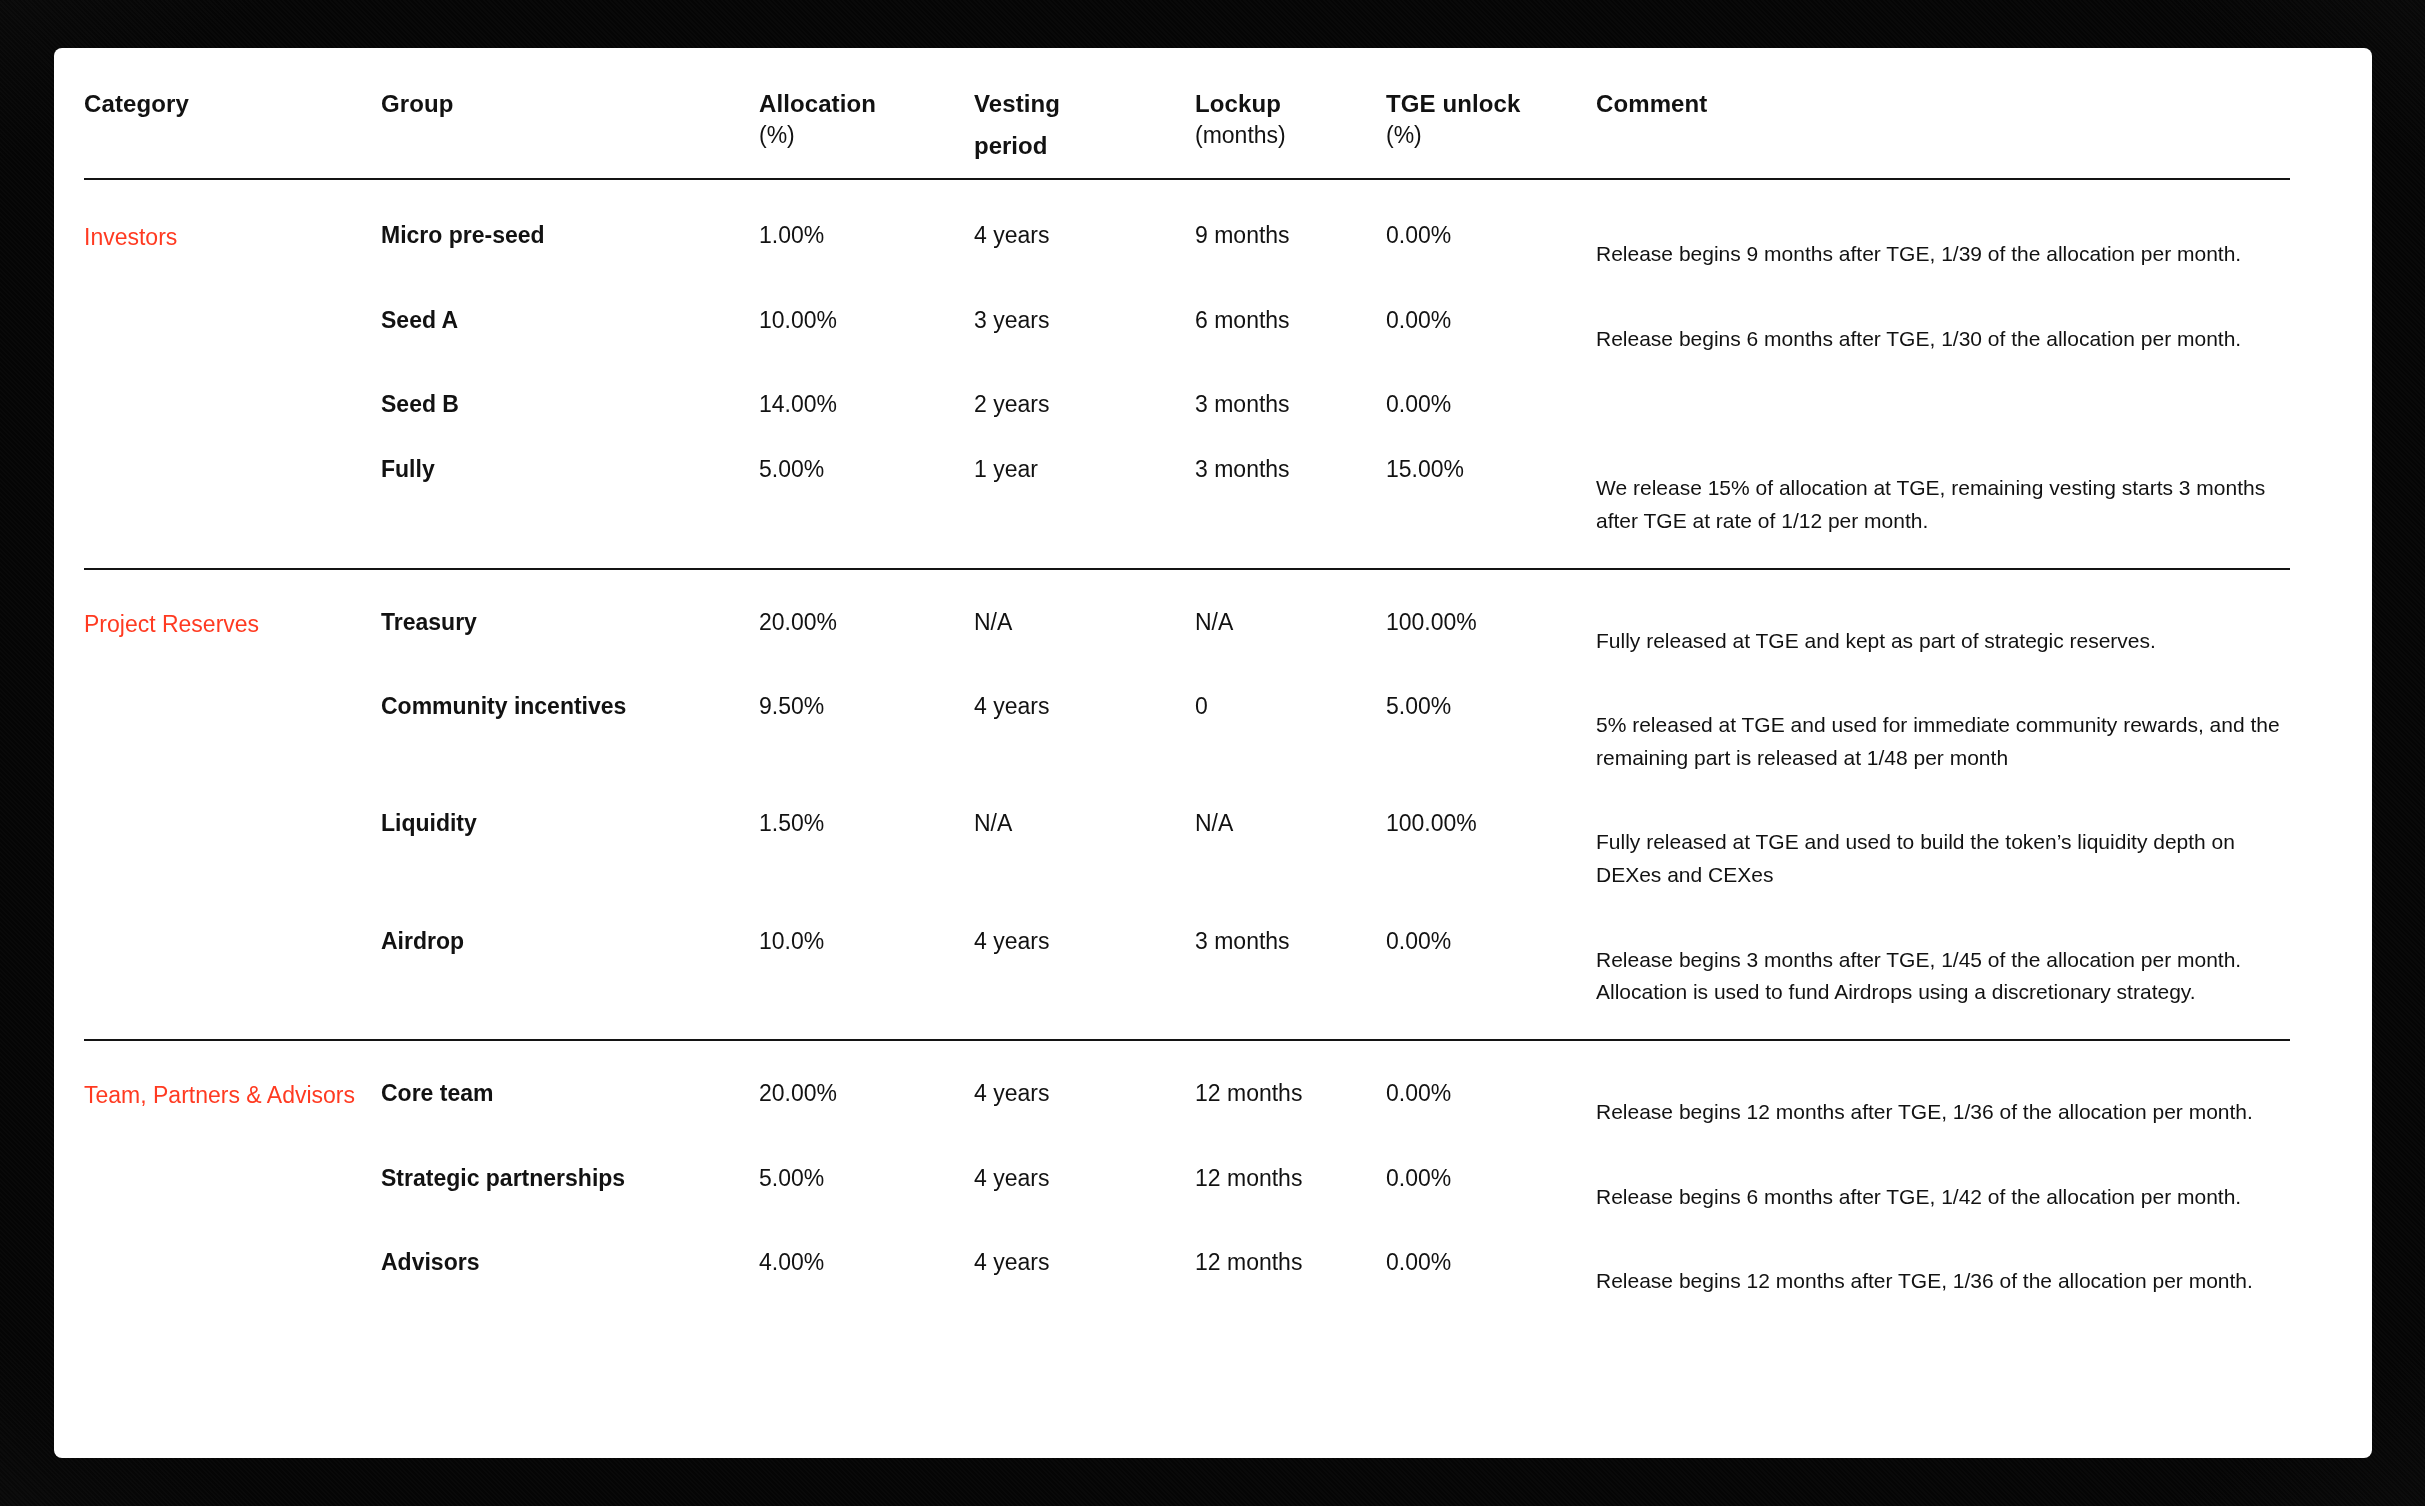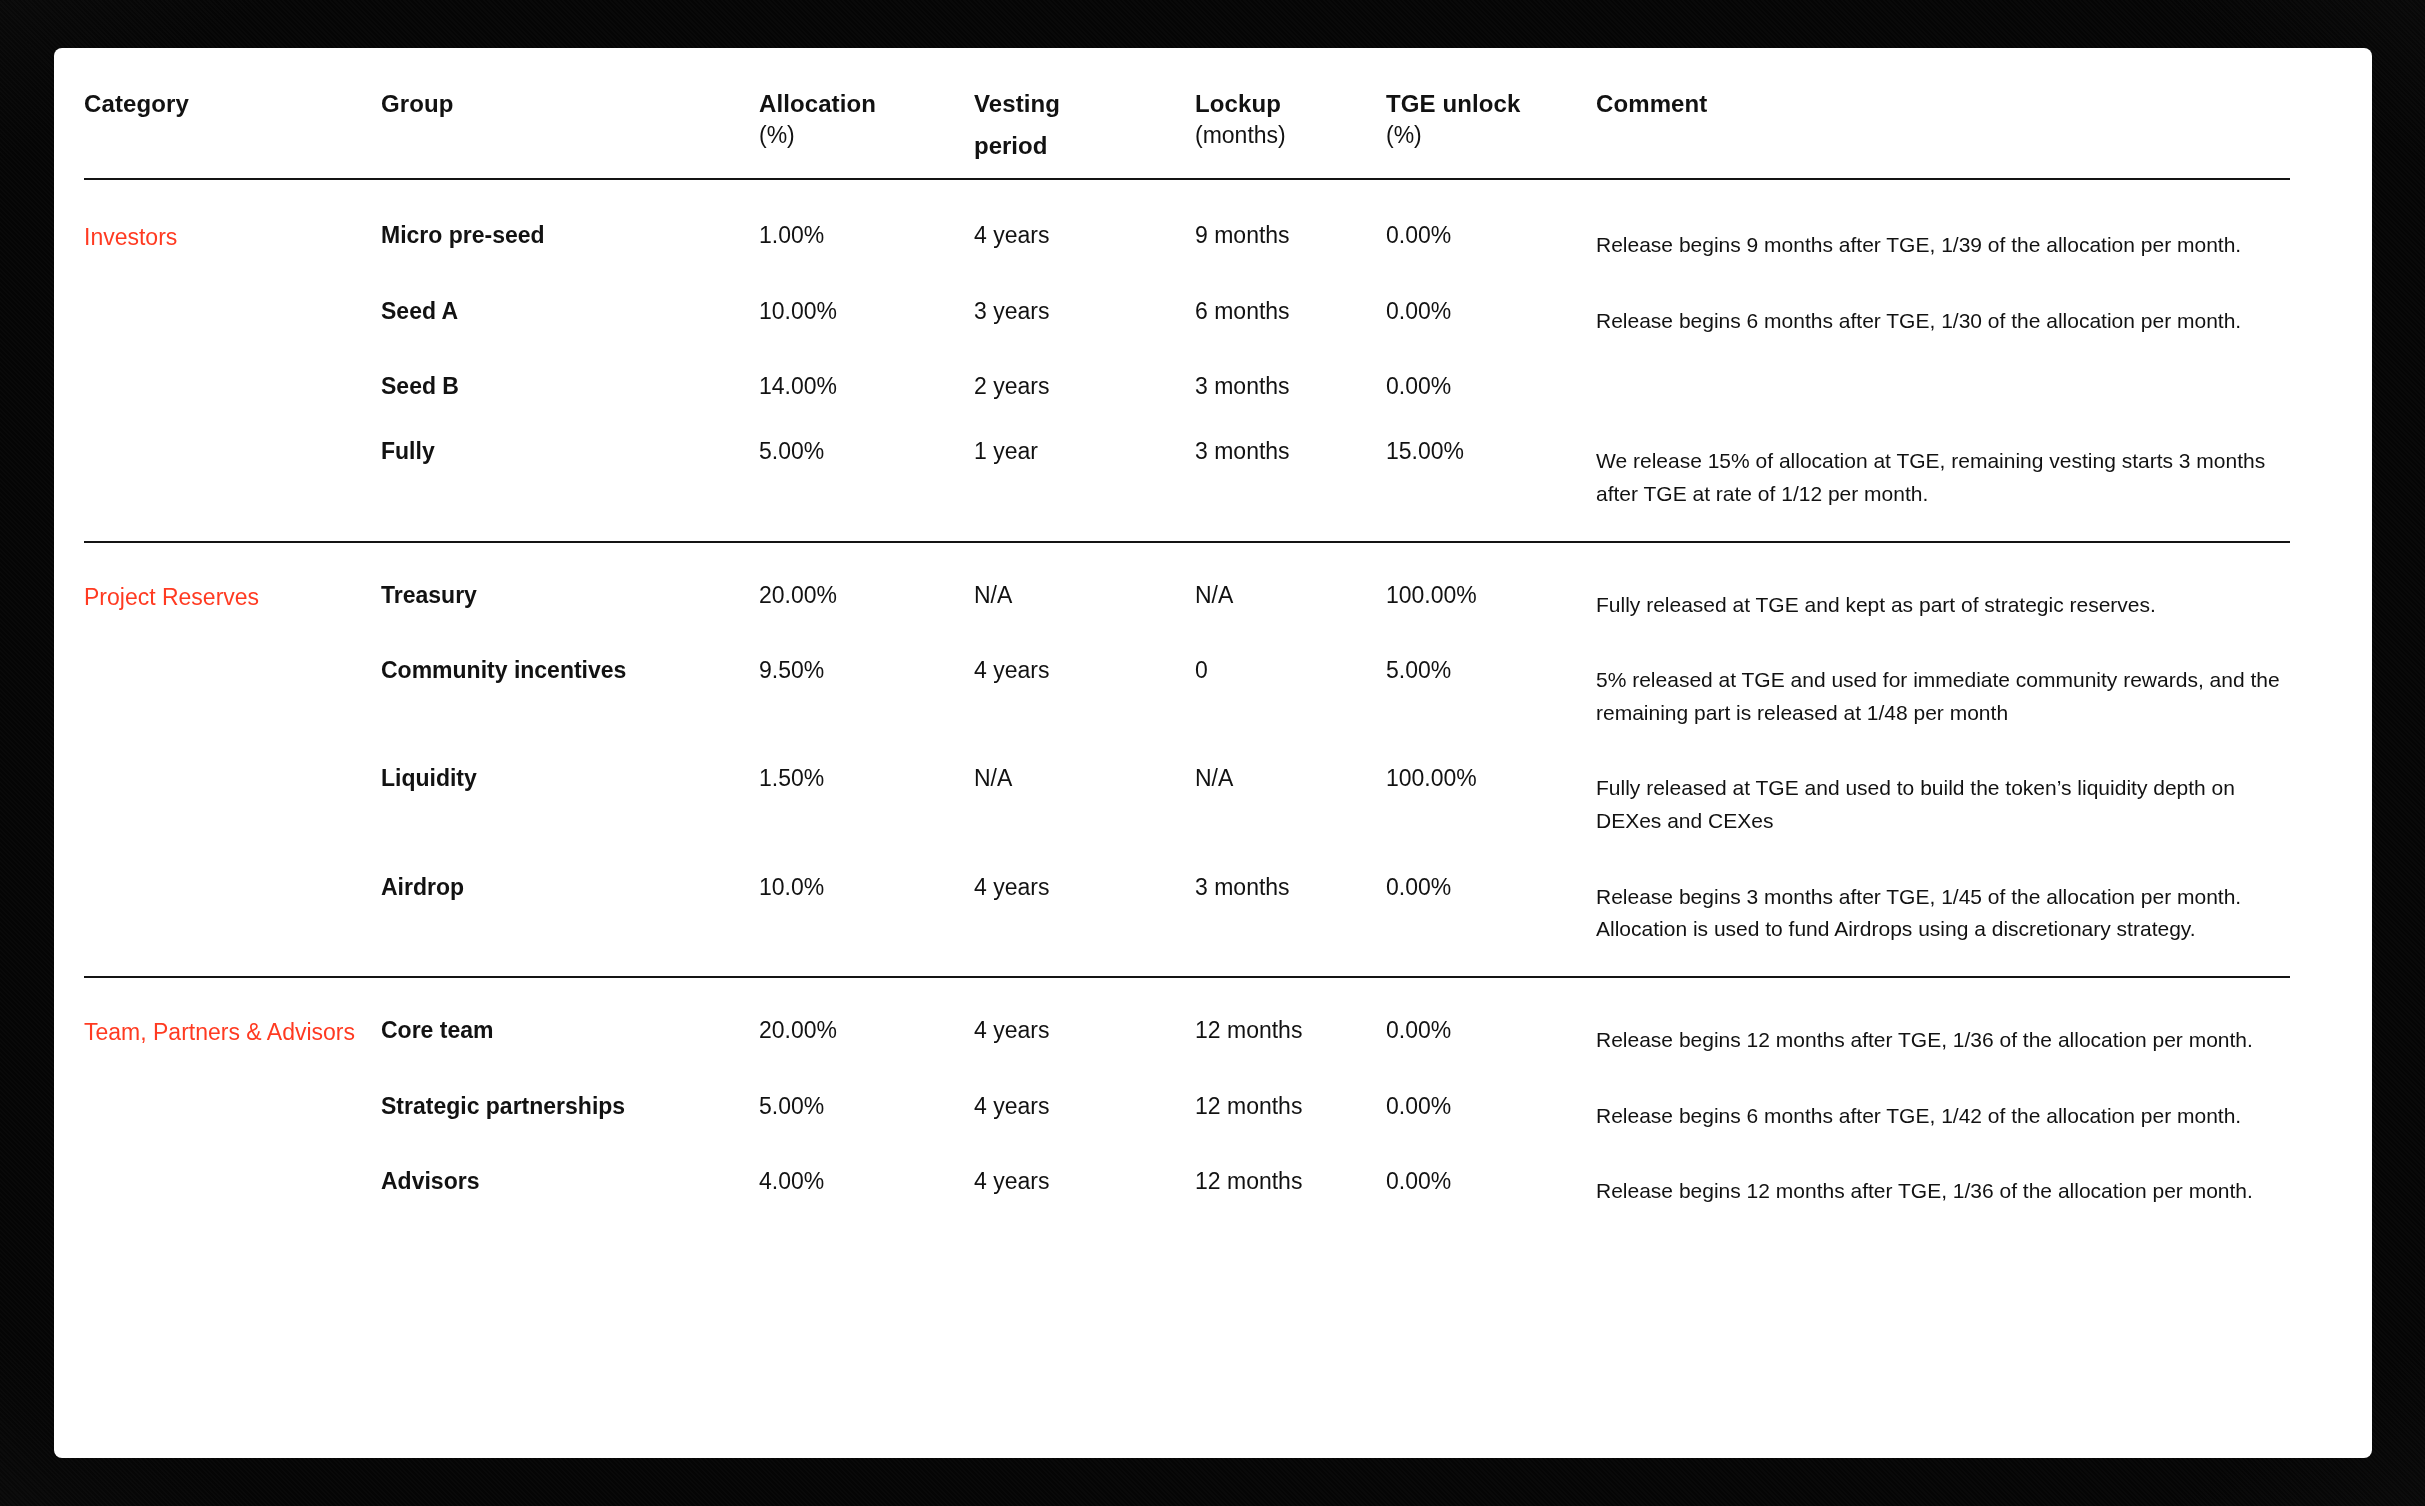--- a/index.html
+++ b/index.html
@@ -41,21 +41,21 @@
   .rows { flex:1 1 auto; min-width:0; }
   .row {
     display:grid;
     grid-template-columns:378px 215px 221px 191px 210px 1fr;
     align-items:start;
     margin-bottom:35px;
   }
   .row:last-child { margin-bottom:0; }
   .c { font-size:23px; font-weight:400; line-height:1.3; padding-right:16.3px; }
   .c.group { font-weight:700; }
-  .c.comment { font-size:21px; line-height:1.55; padding-right:0; margin-top:8px; }
+  .c.comment { font-size:21px; line-height:1.55; padding-right:0; margin-top:17px; }
 </style>
 </head>
 <body>
 
 <div class="card">
 
   <div class="thead">
     <div class="hc">
       <span class="hl">Category</span>
       <span class="sub"></span>

